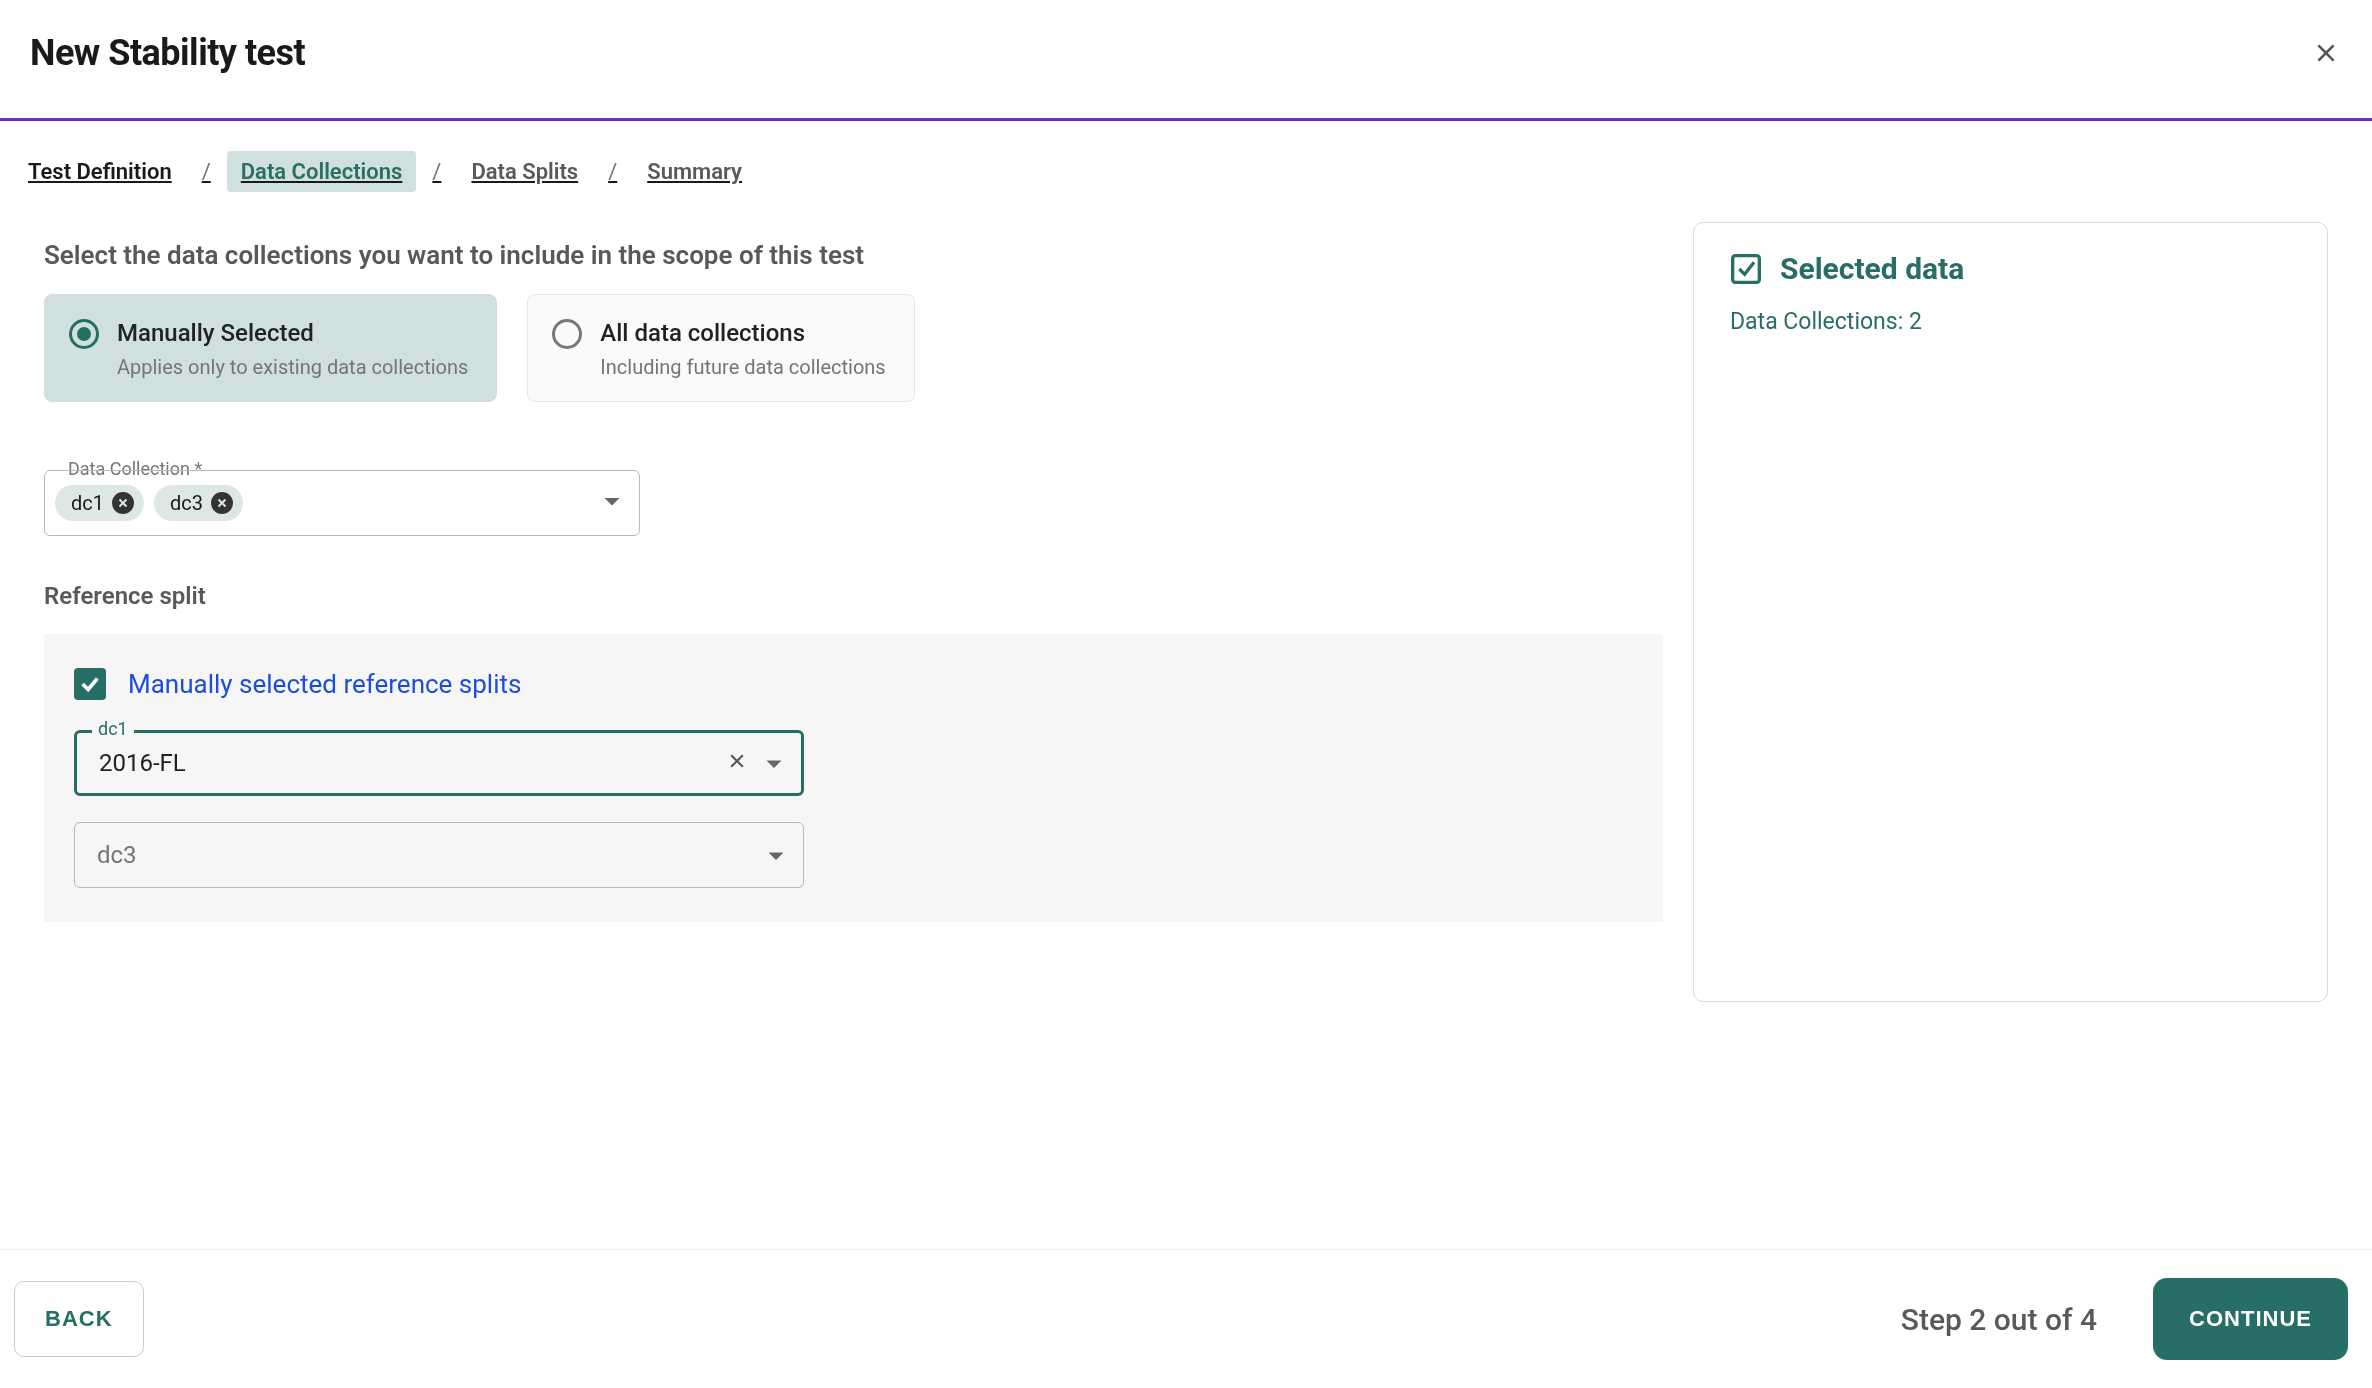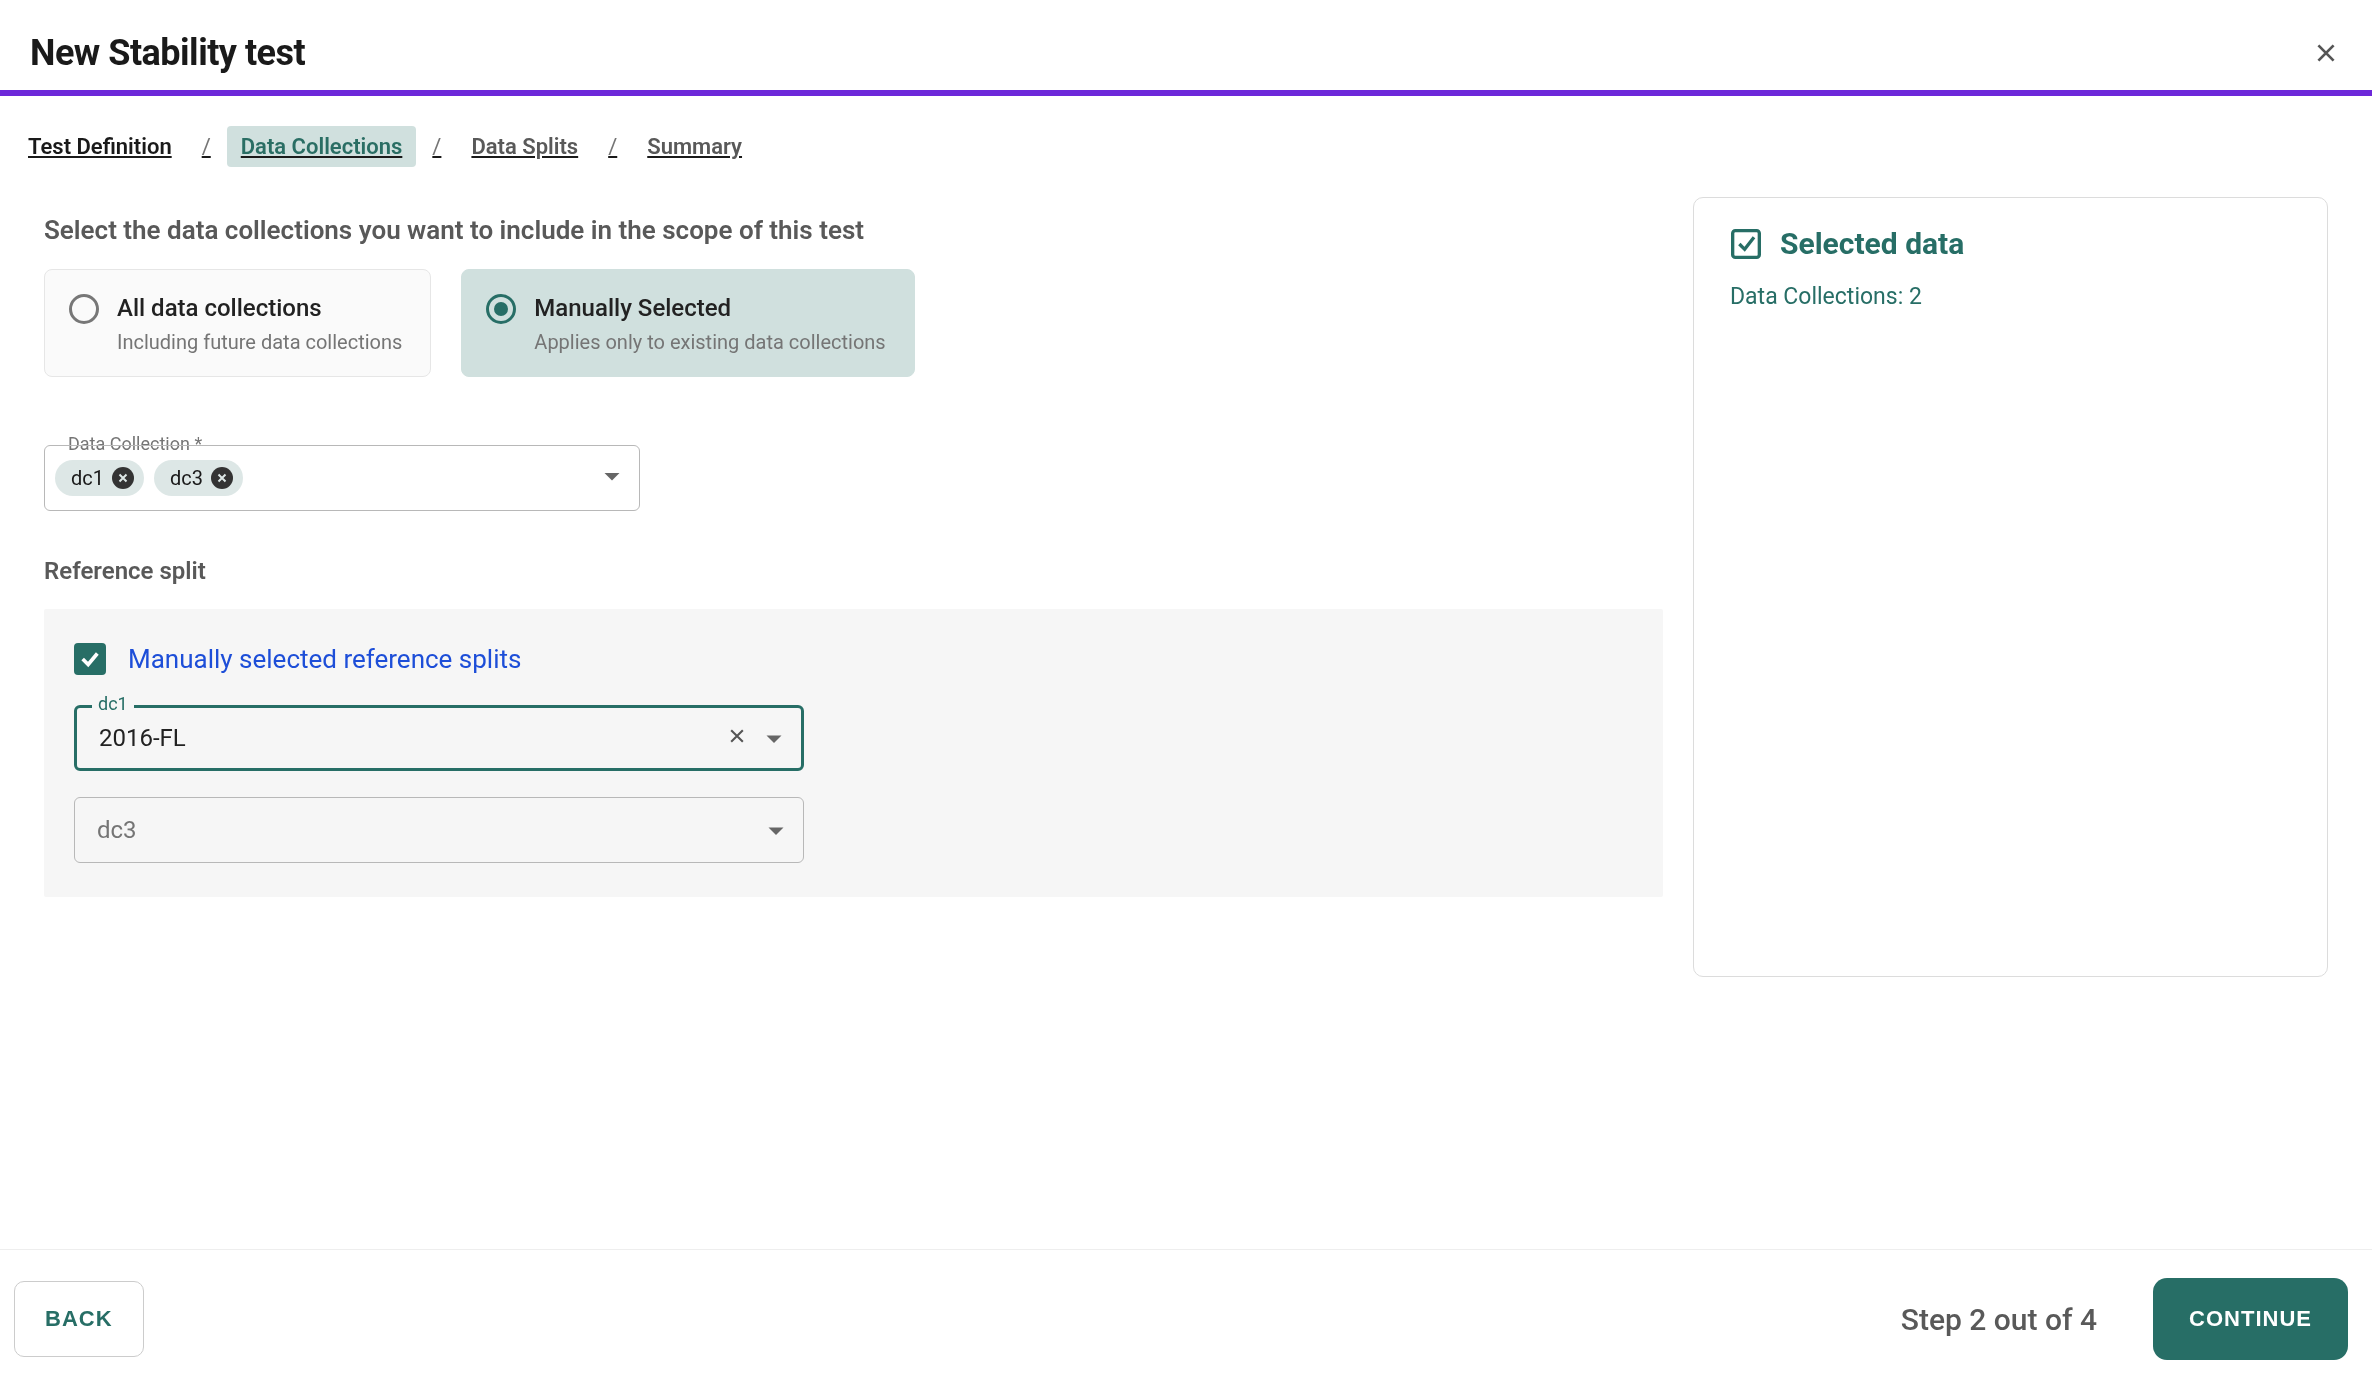--- a/index.html
+++ b/index.html
@@ -27,22 +27,22 @@
     display: flex;
     flex-direction: column;
     min-height: 100vh;
   }
 
   
   .header {
     display: flex;
     align-items: center;
     justify-content: space-between;
-    padding: 32px 30px 16px 30px;
-    border-bottom: 6px solid #6d28d9;
+    padding: 32px 30px 44px 30px;
+    border-bottom: 3px solid #6d28d9;
   }
   .header h1 {
     margin: 0;
     font-size: 36px;
     font-weight: 700;
     letter-spacing: -0.5px;
   }
   .close-btn {
     width: 32px;
     height: 32px;
@@ -327,34 +327,34 @@
     <span class="crumb-sep">/</span>
     <span class="crumb">Summary</span>
   </div>
 
   <div class="main">
     <div class="left">
 
       <div class="section-heading">Select the data collections you want to include in the scope of this test</div>
 
       <div class="radio-row">
-        <div class="radio-card">
-          <div class="radio-outer"></div>
-          <div>
-            <div class="radio-title">All data collections</div>
-            <div class="radio-sub">Including future data collections</div>
-          </div>
-        </div>
         <div class="radio-card selected">
           <div class="radio-outer">
               <div class="radio-inner"></div>
             </div>
           <div>
             <div class="radio-title">Manually Selected</div>
             <div class="radio-sub">Applies only to existing data collections</div>
+          </div>
+        </div>
+        <div class="radio-card">
+          <div class="radio-outer"></div>
+          <div>
+            <div class="radio-title">All data collections</div>
+            <div class="radio-sub">Including future data collections</div>
           </div>
         </div>
       </div>
 
       <div class="field-wrap">
         <div class="field-label">Data Collection *</div>
         <div class="field-box">
           <span class="chip">
             <span>dc1</span>
             <span class="chip-x">

